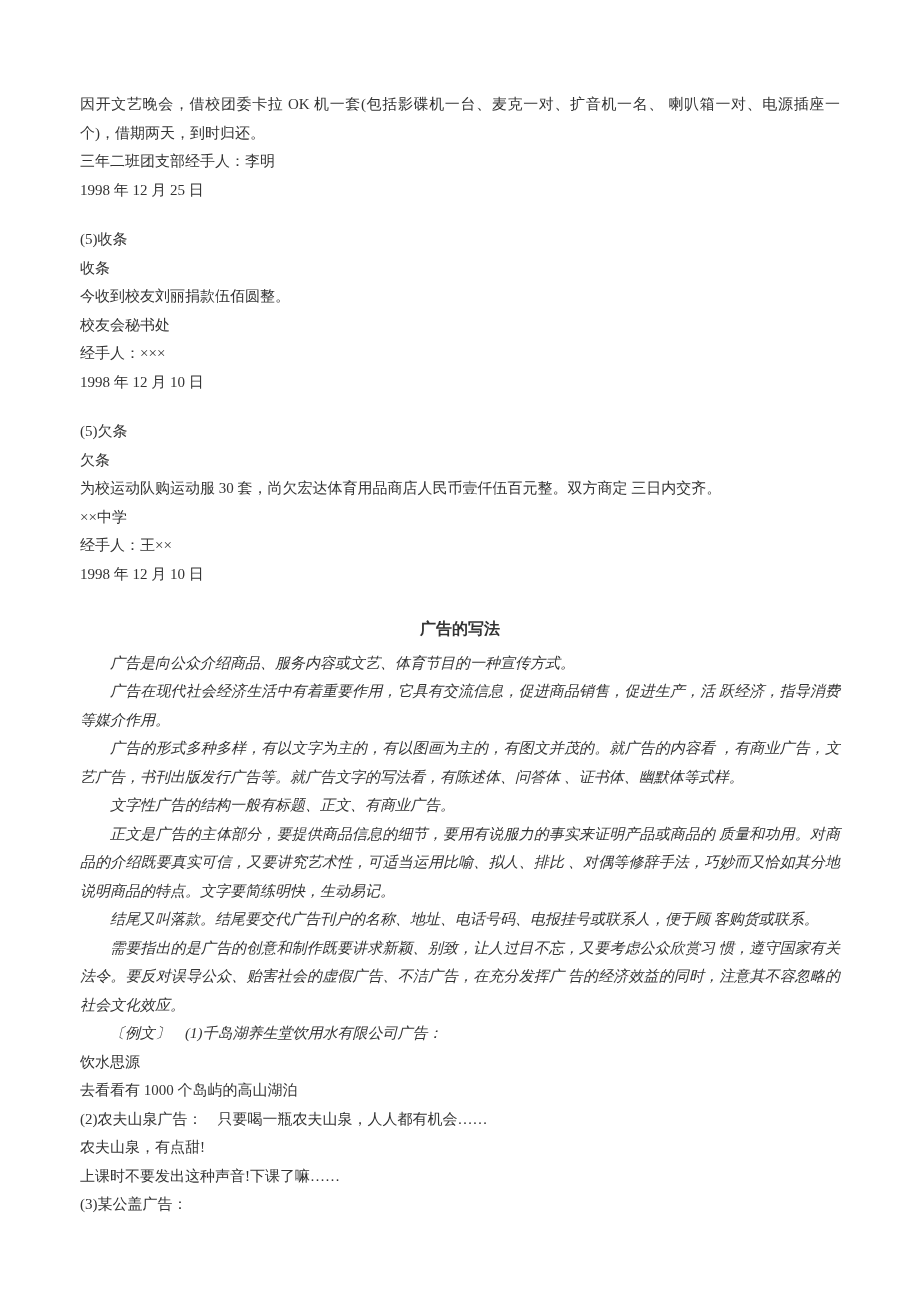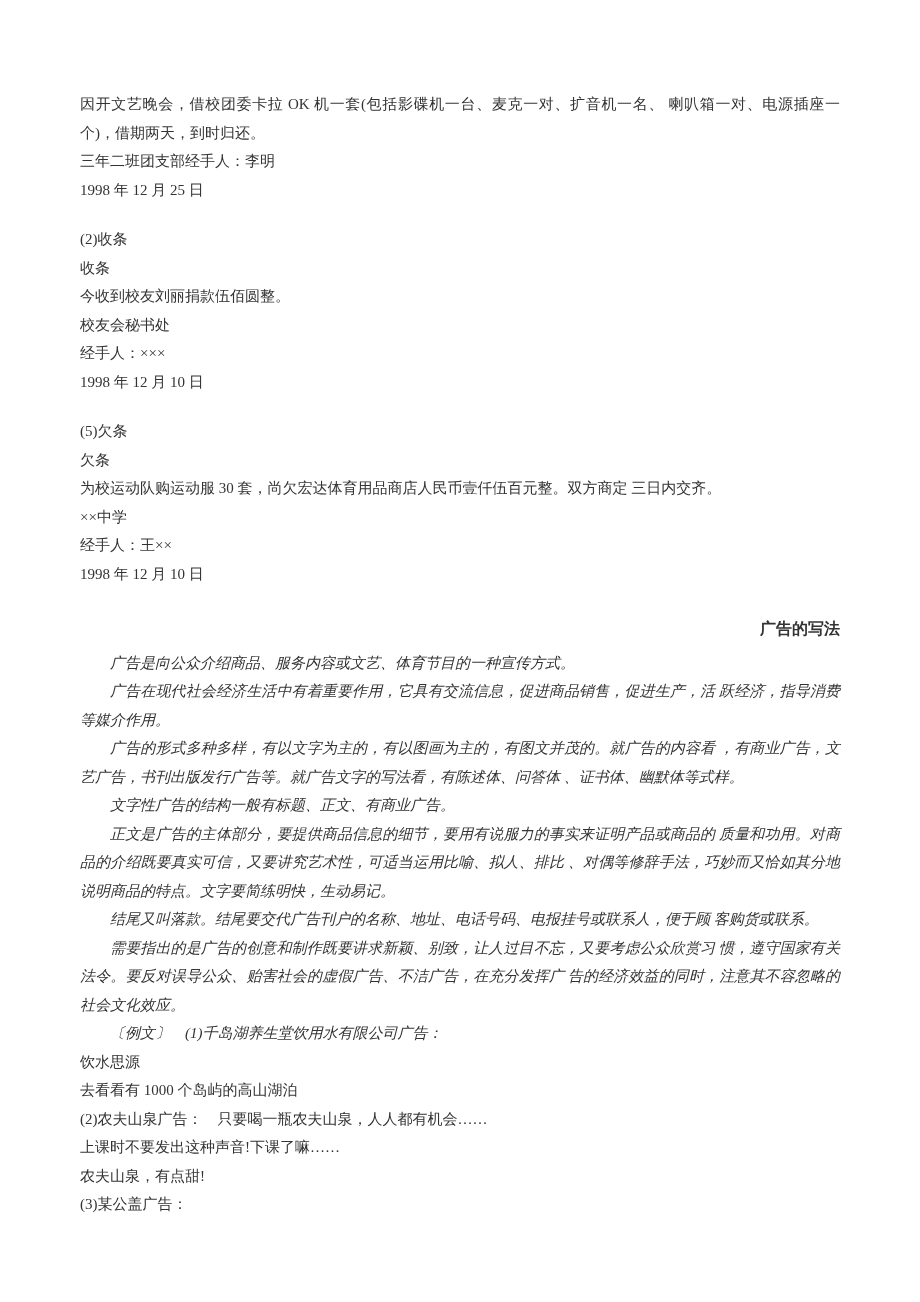--- a/index.html
+++ b/index.html
@@ -21,39 +21,39 @@
     text-align: justify;
   }
   .indent {
     text-indent: 2em;
     font-style: italic;
   }
   .gap {
     height: 1.4em;
   }
   .section-title {
-    text-align: right;
+    text-align: center;
     font-weight: bold;
     font-size: 16px;
     margin: 0;
     padding: 0.3em 0;
   }
 </style>
 </head>
 <body>
 
 <div class="page">
 
   <p class="para">因开文艺晚会，借校团委卡拉 OK 机一套(包括影碟机一台、麦克一对、扩音机一名、 喇叭箱一对、电源插座一个)，借期两天，到时归还。</p>
   <p class="para">三年二班团支部经手人：李明</p>
   <p class="para">1998 年 12 月 25 日</p>
 
   <div class="gap"></div>
 
-  <p class="para">(2)收条</p>
+  <p class="para">(5)收条</p>
   <p class="para">收条</p>
   <p class="para">今收到校友刘丽捐款伍佰圆整。</p>
   <p class="para">校友会秘书处</p>
   <p class="para">经手人：×××</p>
   <p class="para">1998 年 12 月 10 日</p>
 
   <div class="gap"></div>
 
   <p class="para">(5)欠条</p>
   <p class="para">欠条</p>
@@ -70,17 +70,17 @@
   <p class="para indent">广告在现代社会经济生活中有着重要作用，它具有交流信息，促进商品销售，促进生产，活 跃经济，指导消费等媒介作用。</p>
   <p class="para indent">广告的形式多种多样，有以文字为主的，有以图画为主的，有图文并茂的。就广告的内容看 ，有商业广告，文艺广告，书刊出版发行广告等。就广告文字的写法看，有陈述体、问答体 、证书体、幽默体等式样。</p>
   <p class="para indent">文字性广告的结构一般有标题、正文、有商业广告。</p>
   <p class="para indent">正文是广告的主体部分，要提供商品信息的细节，要用有说服力的事实来证明产品或商品的 质量和功用。对商品的介绍既要真实可信，又要讲究艺术性，可适当运用比喻、拟人、排比 、对偶等修辞手法，巧妙而又恰如其分地说明商品的特点。文字要简练明快，生动易记。</p>
   <p class="para indent">结尾又叫落款。结尾要交代广告刊户的名称、地址、电话号码、电报挂号或联系人，便于顾 客购货或联系。</p>
   <p class="para indent">需要指出的是广告的创意和制作既要讲求新颖、别致，让人过目不忘，又要考虑公众欣赏习 惯，遵守国家有关法令。要反对误导公众、贻害社会的虚假广告、不洁广告，在充分发挥广 告的经济效益的同时，注意其不容忽略的社会文化效应。</p>
   <p class="para indent">〔例文〕　(1)千岛湖养生堂饮用水有限公司广告：</p>
   <p class="para">饮水思源</p>
   <p class="para">去看看有 1000 个岛屿的高山湖泊</p>
   <p class="para">(2)农夫山泉广告：　只要喝一瓶农夫山泉，人人都有机会……</p>
+  <p class="para">农夫山泉，有点甜!</p>
   <p class="para">上课时不要发出这种声音!下课了嘛……</p>
-  <p class="para">农夫山泉，有点甜!</p>
   <p class="para">(3)某公盖广告：</p>
 
 </div>
 
 </body></html>

